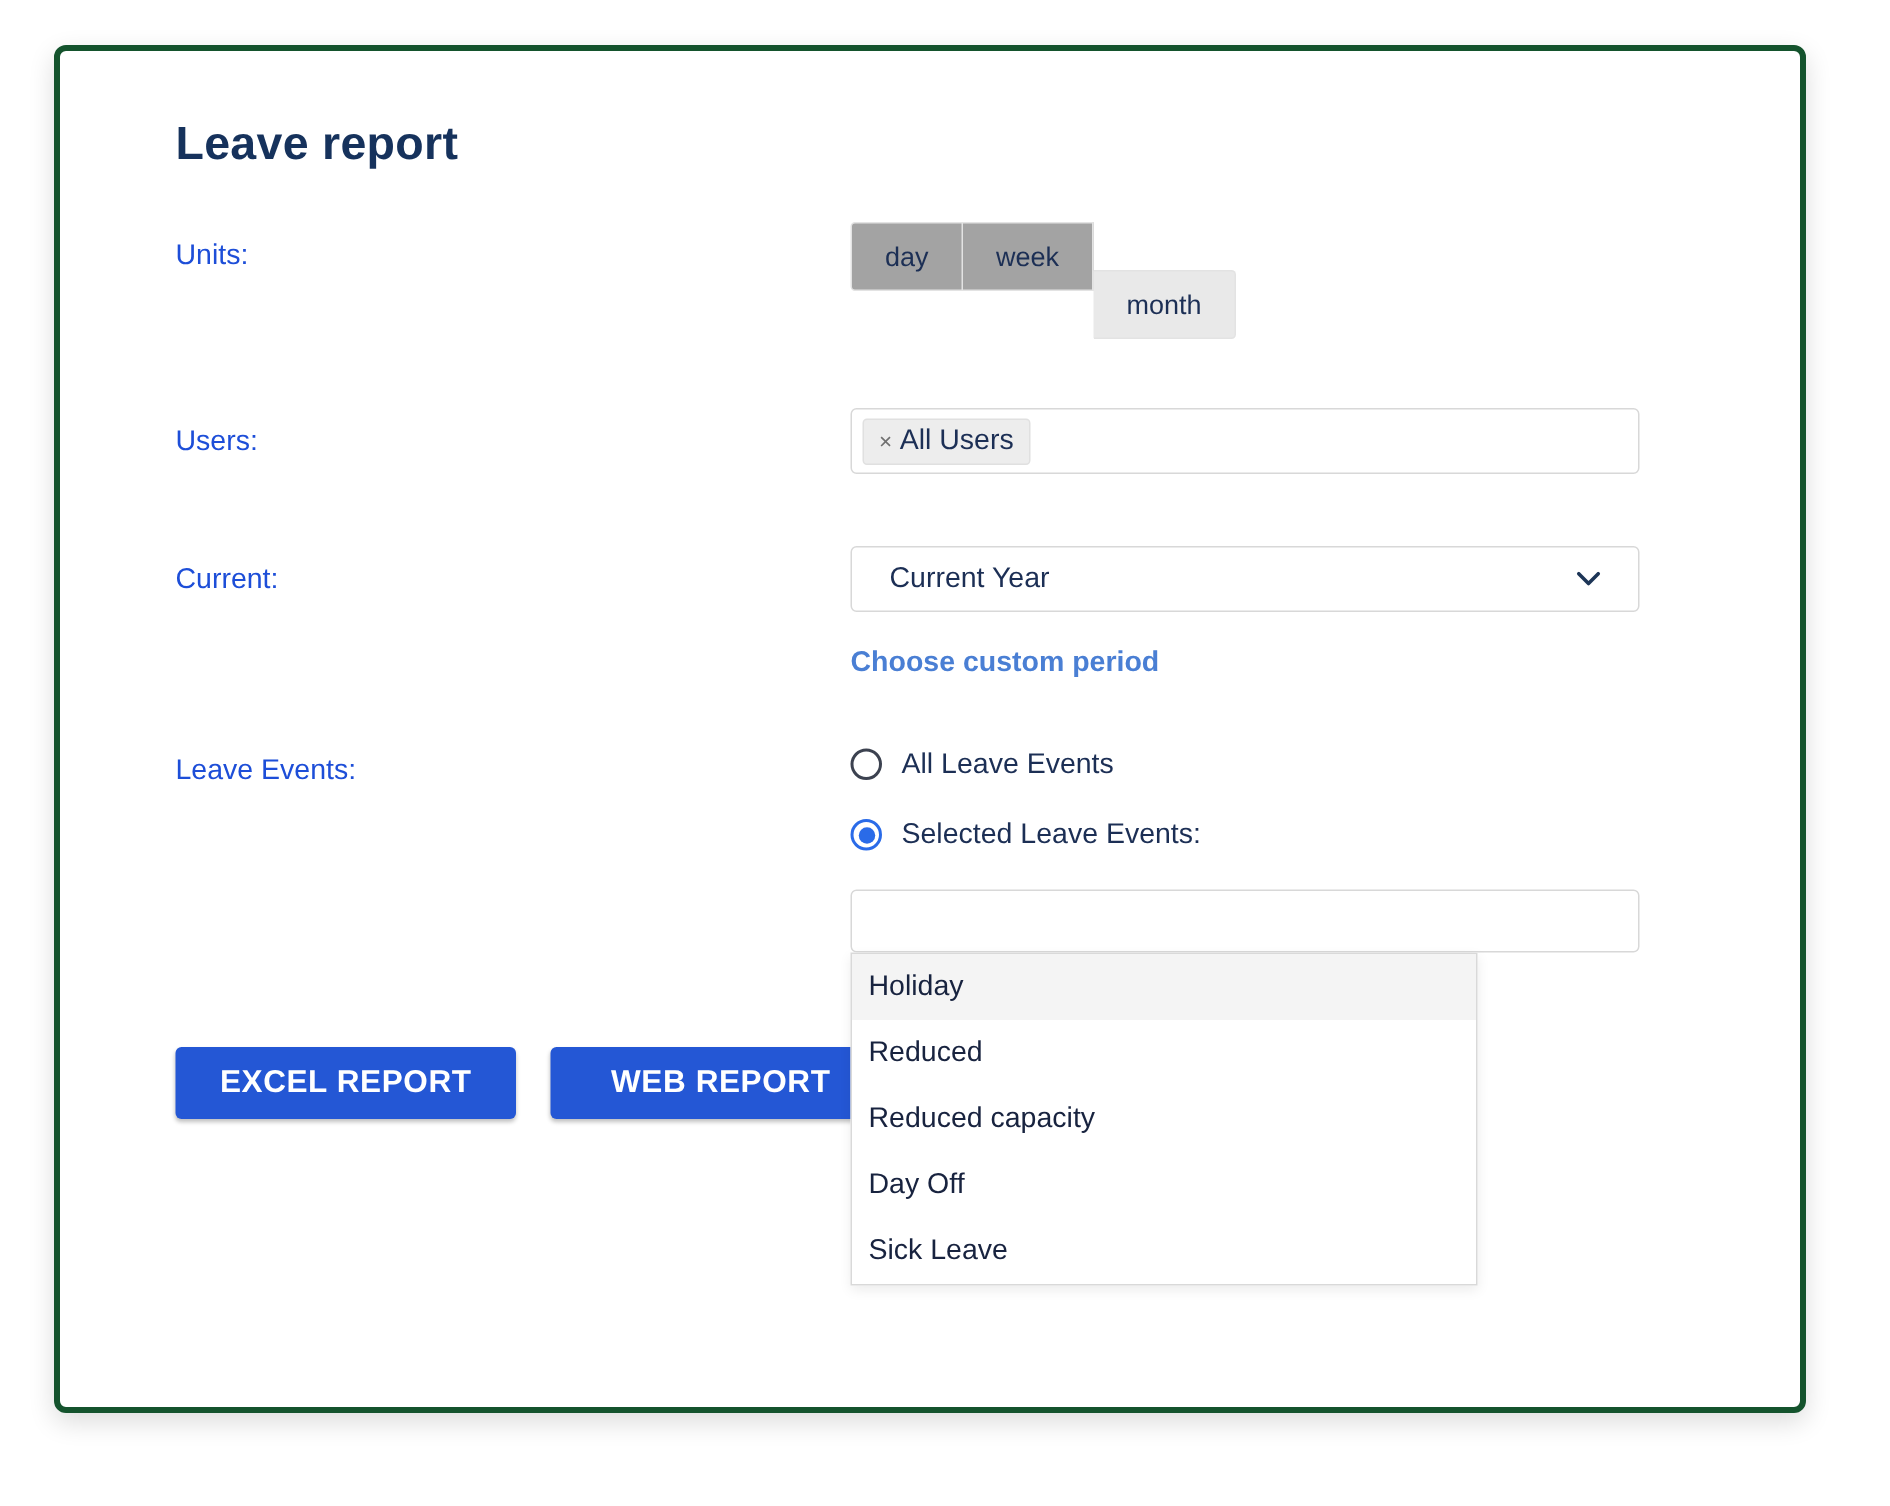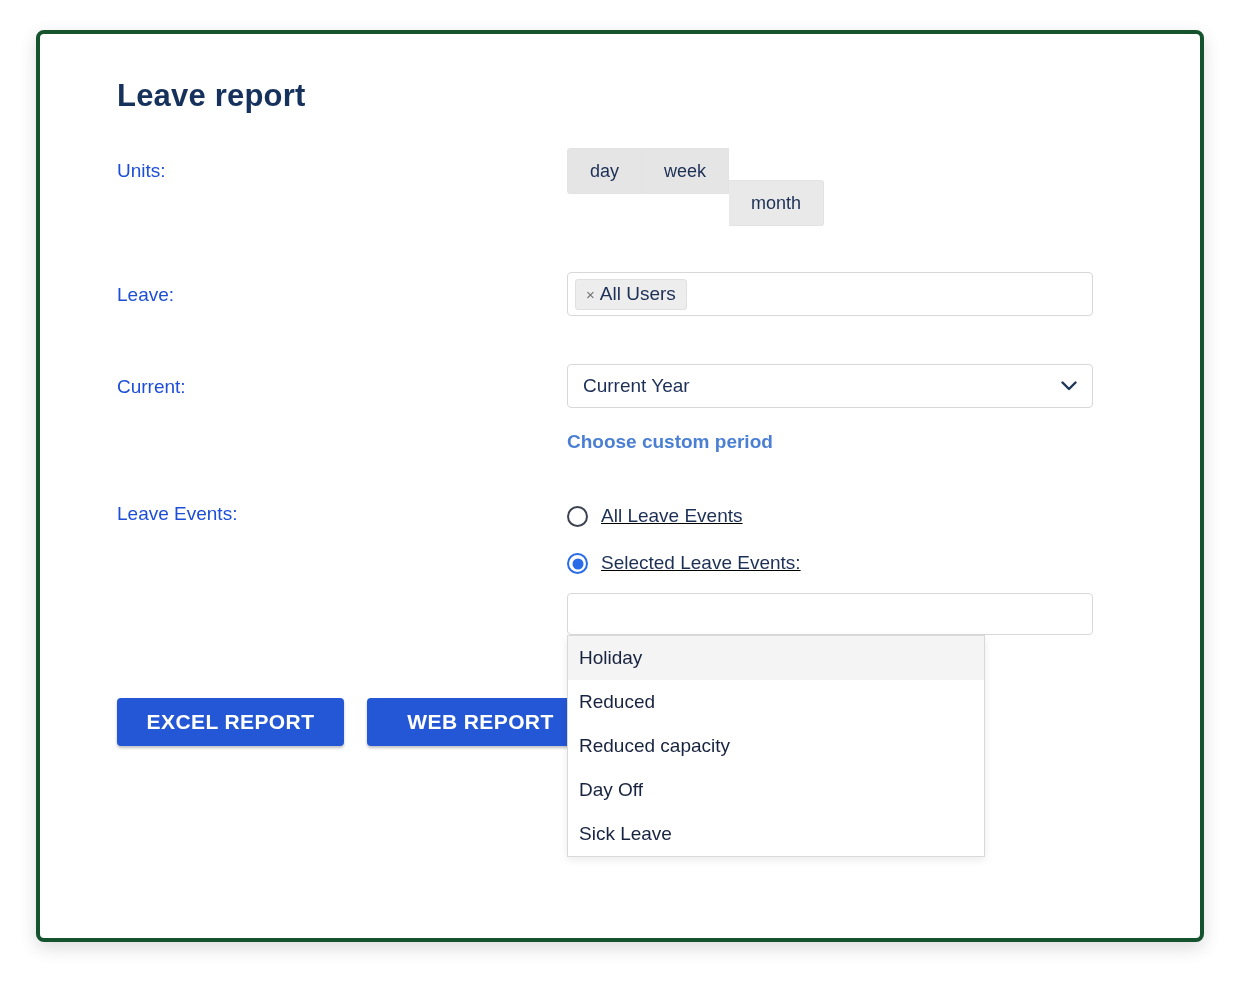--- a/index.html
+++ b/index.html
@@ -37,21 +37,21 @@
     line-height: 46px;
   }
   .form-row.top .row-label { line-height: 30px; }
 
   
   .segmented { display: flex; }
   .seg-btn {
     display: flex; align-items: center;
     height: 46px; padding: 0 22px;
     font-size: 18px; color: #1c2f55;
-    background: #e5e5e5;
+    background: #a3a3a3;
     border: 1px solid #e3e3e3; border-left: none;
     cursor: pointer;
   }
   .seg-btn:first-child { border-left: 1px solid #e3e3e3; border-radius: 3px 0 0 3px; }
   .seg-btn:last-child { border-radius: 0 3px 3px 0; margin-top: 32px; }
   .seg-btn.selected { background: #e9e9e9; }
 
   
   .box-input {
     width: 526px; height: 44px;
@@ -73,42 +73,41 @@
     font-size: 15px; color: #707070;
     margin-right: 5px; cursor: pointer;
   }
 
   
   .select {
     width: 526px; height: 44px;
     border: 1px solid #d8d8d8; border-radius: 4px;
     background: #fff;
     display: flex; align-items: center; justify-content: space-between;
-    padding: 0 15px;
+    padding: 0 25px;
     cursor: pointer;
   }
   .select-value { font-size: 19px; color: #1c2f55; }
   .chevron { width: 16px; height: 10px; display: block; }
 
   .link {
     display: inline-block;
     margin-top: 23px;
     font-size: 19px;
     font-weight: 600;
     color: #4a7fd4;
     cursor: pointer;
     text-align: center;
   }
 
   
   .radio-row {
-    display: flex; align-items: flex-end;
+    display: flex; align-items: flex-start;
     height: 28px; margin-bottom: 19px;
     cursor: pointer;
-    text-decoration: underline;
   }
   .radio {
     position: relative;
     width: 21px; height: 21px;
     border: 2px solid #3c4250;
     border-radius: 50%;
     background: #fff;
     flex: 0 0 auto;
   }
   .radio.checked { border-color: #2a6be8; }
@@ -175,21 +174,21 @@
   <div class="form-row first">
     <div class="row-label">Units:</div>
     <div class="segmented">
       <button class="seg-btn">day</button>
       <button class="seg-btn">week</button>
       <button class="seg-btn selected">month</button>
     </div>
   </div>
 
   <div class="form-row">
-    <div class="row-label">Leave:</div>
+    <div class="row-label">Users:</div>
     <div class="box-input">
       <span class="tag">
         <span class="tag-x">×</span>
         <span>All Users</span>
       </span>
     </div>
   </div>
 
   <div class="form-row">
     <div class="row-label">Current:</div>

